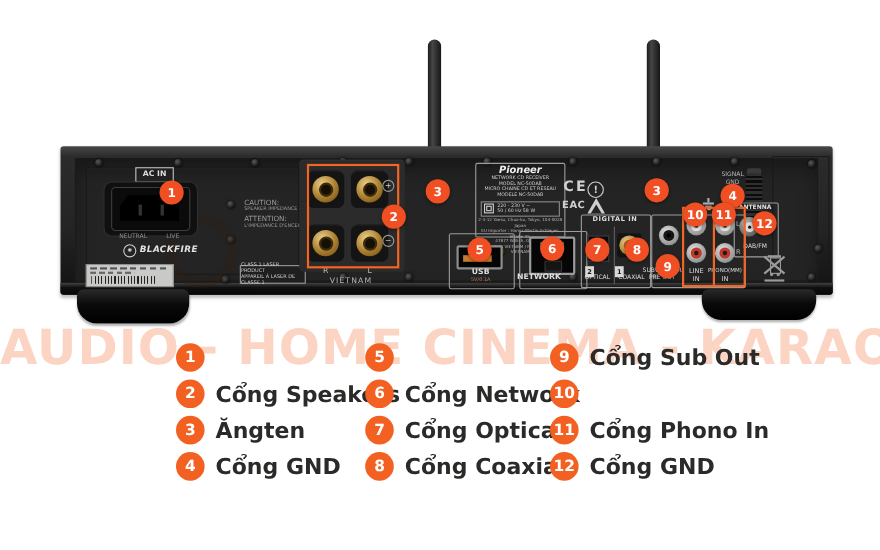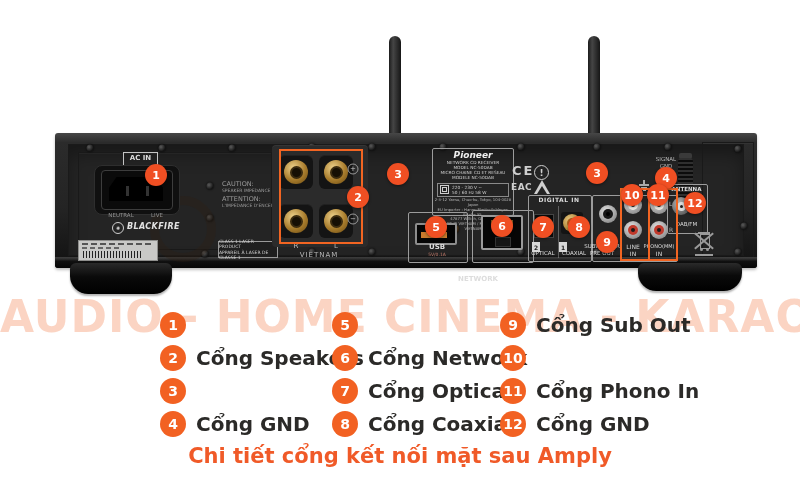--- a/index.html
+++ b/index.html
@@ -205,21 +205,21 @@
       <div class="abs" style="left:4px;top:7px;width:26px;height:6px;background:#c97b2d;"></div>
     </div>
     <div class="tl" style="left:408px;top:244px;width:58px;font-size:7px;font-weight:bold;color:#ddd;">USB</div>
     <div class="tl" style="left:408px;top:253px;width:58px;font-size:4.5px;color:#c07a6a;">5V/0.1A</div>
 
     <div class="wbox" style="left:472px;top:210px;width:60px;height:51px;"></div>
     <div class="abs" style="left:481px;top:215px;width:38px;height:31px;background:#060606;border:2px solid #9a9a9a;border-radius:2px;">
       <div class="abs" style="left:8px;top:3px;width:22px;height:5px;background:repeating-linear-gradient(90deg,#7a5a20 0 2px,#111 2px 4px);"></div>
       <div class="abs" style="left:12px;top:20px;width:14px;height:8px;background:#151515;border:1px solid #333;"></div>
     </div>
-    <div class="tl" style="left:448px;top:249px;width:60px;font-size:7px;font-weight:bold;color:#ddd;margin-top:27px;">NETWORK</div>
+    <div class="tl" style="left:460px;top:249px;width:60px;font-size:7px;font-weight:bold;color:#ddd;">NETWORK</div>
 
     <div class="wbox" style="left:528px;top:195px;width:62px;height:65px;"></div>
     <div class="tl" style="left:528px;top:197px;width:62px;font-size:6px;font-weight:bold;color:#ddd;letter-spacing:.5px;">DIGITAL IN</div>
     <div class="gline" style="left:558px;top:206px;width:1px;height:52px;opacity:.5;"></div>
     <div class="abs" style="left:534px;top:214px;width:18px;height:22px;background:#0a0a0a;border:1px solid #454545;">
       <div class="abs" style="left:3px;top:4px;width:11px;height:13px;background:#3e3e3e;"></div>
     </div>
     <div class="abs" style="left:532px;top:242px;width:8px;height:10px;background:#d8d8d8;color:#1a1a1a;font-size:6px;font-weight:bold;display:flex;align-items:center;justify-content:center;">2</div>
     <div class="abs" style="left:561px;top:212px;width:22px;height:22px;background:#141414;border-radius:3px;"></div>
     <div class="rca gold" style="left:572px;top:223px;">
@@ -318,20 +318,21 @@
   <div>
     <div class="legend-item" style="left:160px;top:312px;">
       <span class="badge">1</span>
     </div>
     <div class="legend-item" style="left:160px;top:345px;">
       <span class="badge">2</span>
       <span class="legend-label">Cổng Speakers</span>
     </div>
     <div class="legend-item" style="left:160px;top:378px;">
       <span class="badge">3</span>
+      <span class="legend-label">Ăngten</span>
     </div>
     <div class="legend-item" style="left:160px;top:411px;">
       <span class="badge">4</span>
       <span class="legend-label">Cổng GND</span>
     </div>
     <div class="legend-item" style="left:332px;top:312px;">
       <span class="badge">5</span>
     </div>
     <div class="legend-item" style="left:332px;top:345px;">
       <span class="badge">6</span>
@@ -355,15 +356,14 @@
     <div class="legend-item" style="left:500px;top:378px;">
       <span class="badge">11</span>
       <span class="legend-label">Cổng Phono In</span>
     </div>
     <div class="legend-item" style="left:500px;top:411px;">
       <span class="badge">12</span>
       <span class="legend-label">Cổng GND</span>
     </div>
   </div>
 
-  <div class="caption">Chi tiết cổng kết nối mặt sau Amply</div>
 
 </div>
 
 </body></html>

